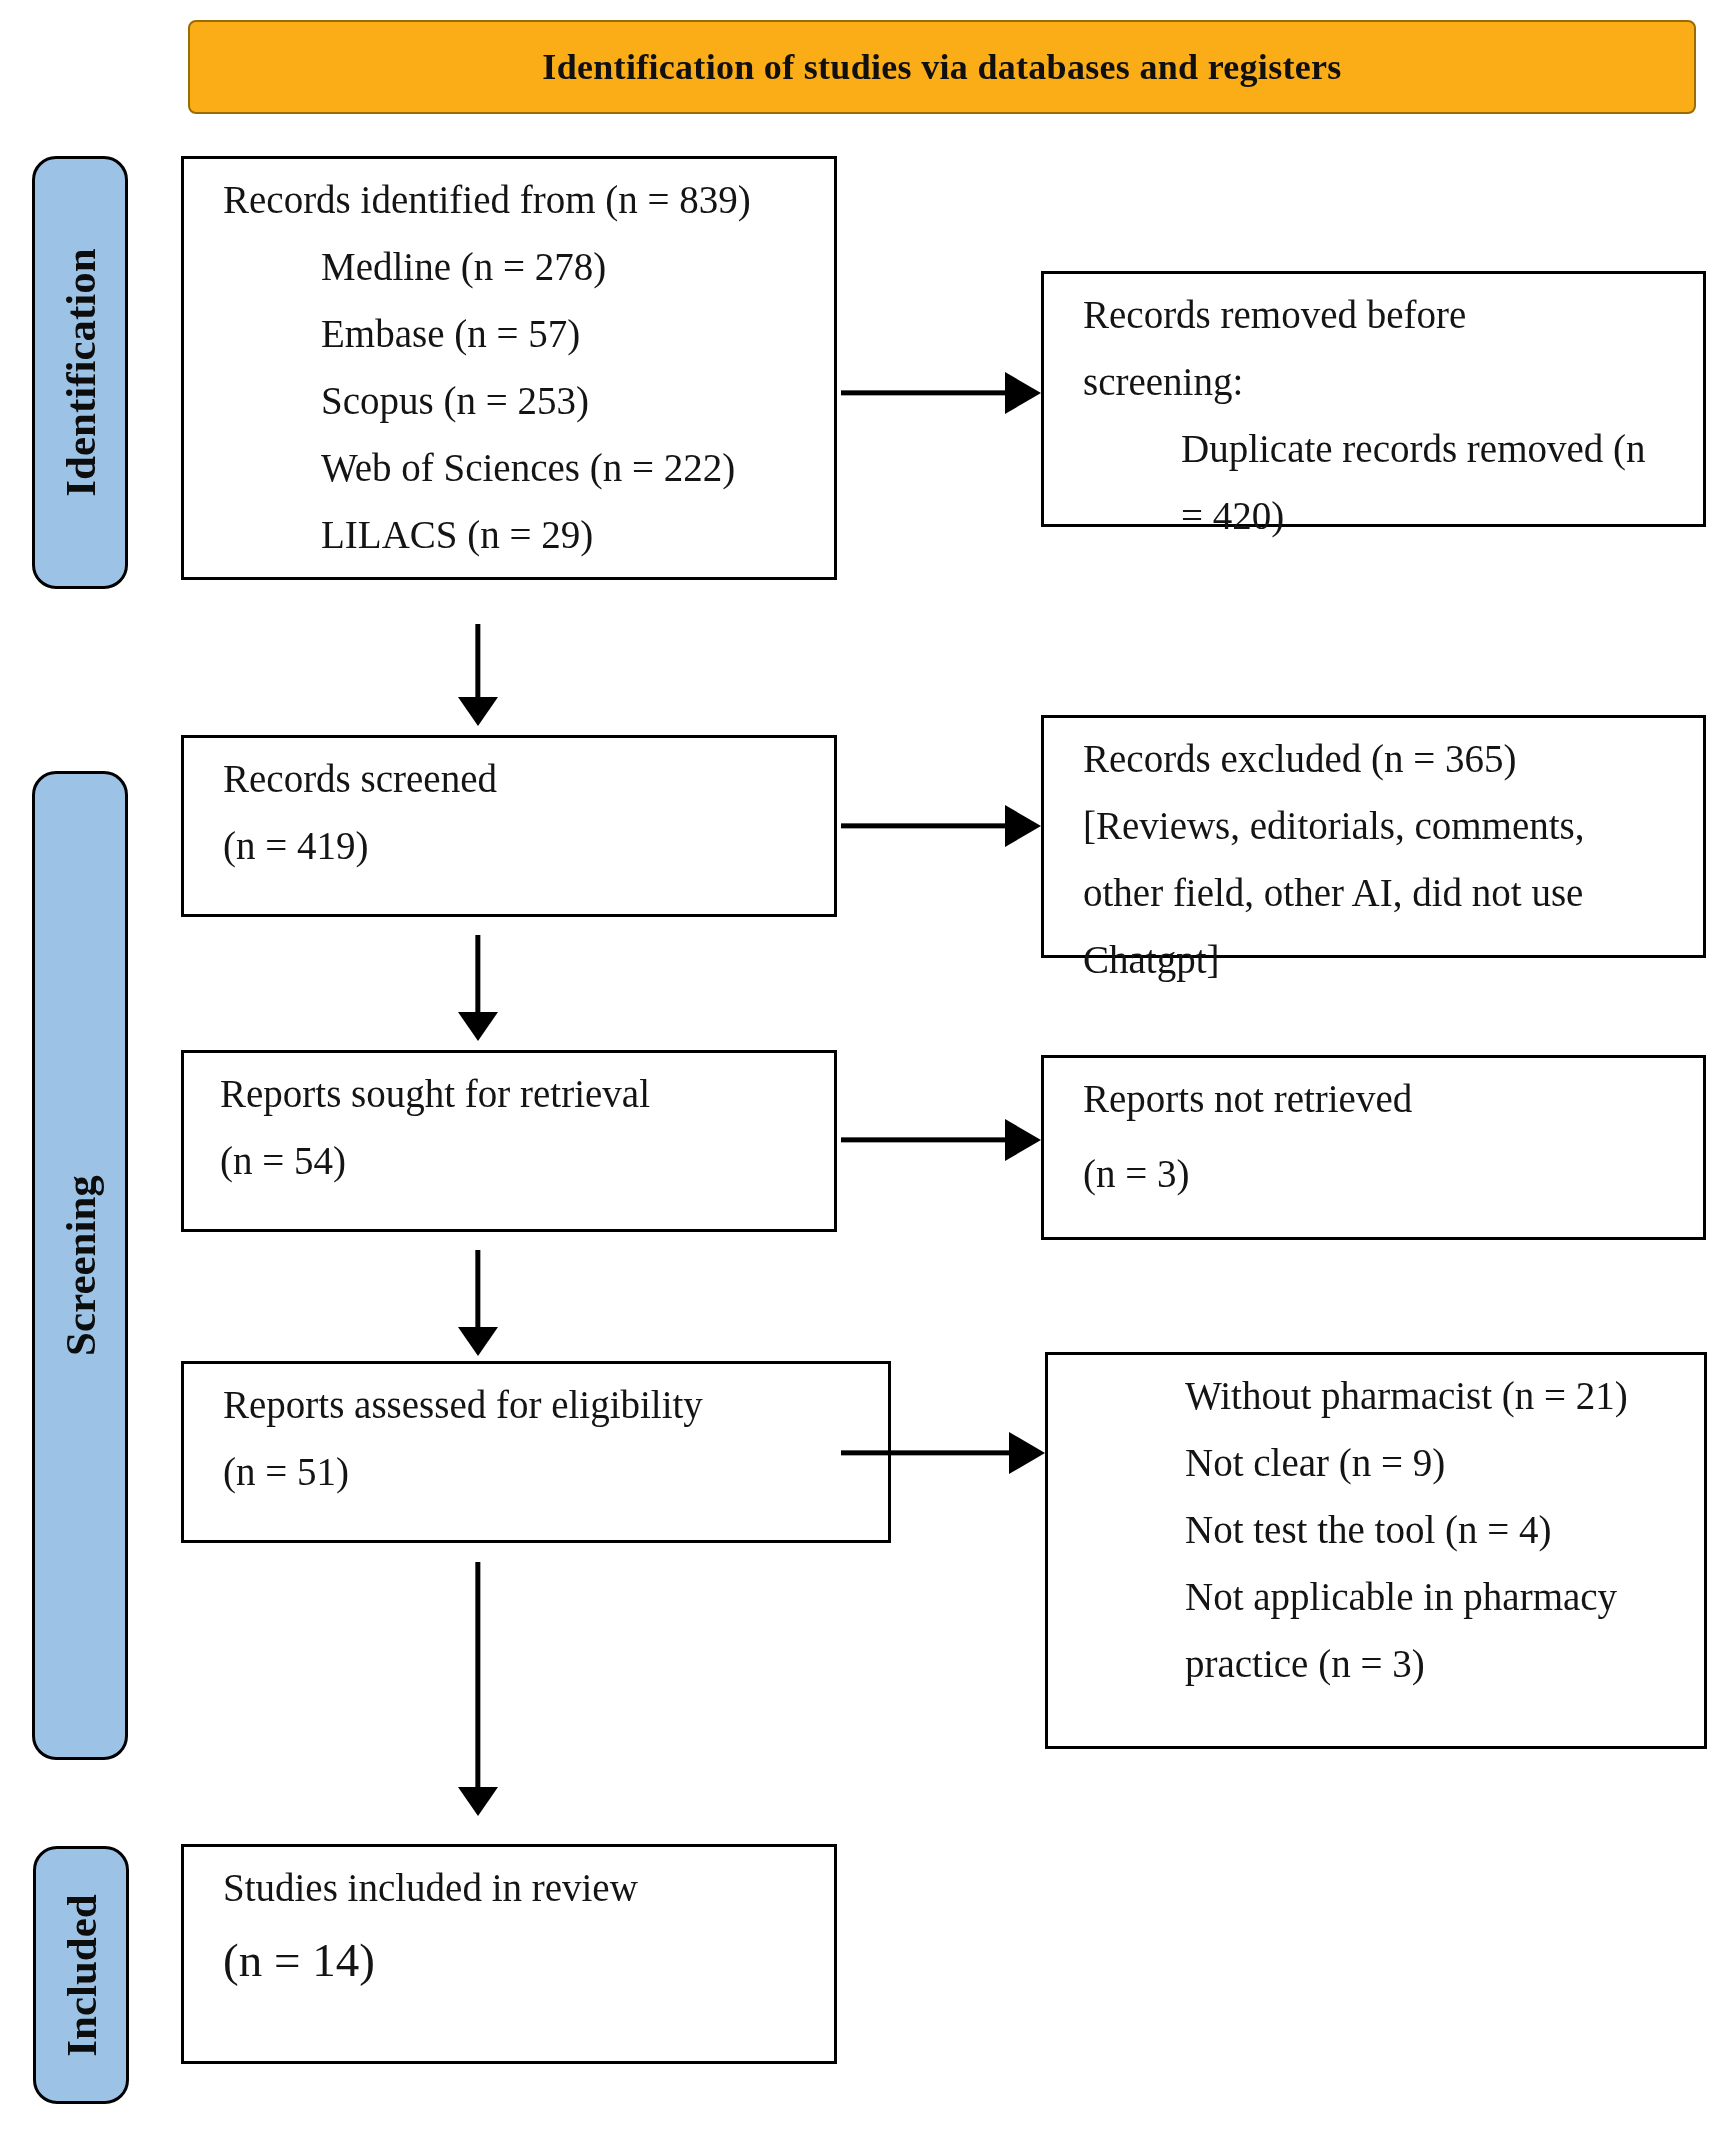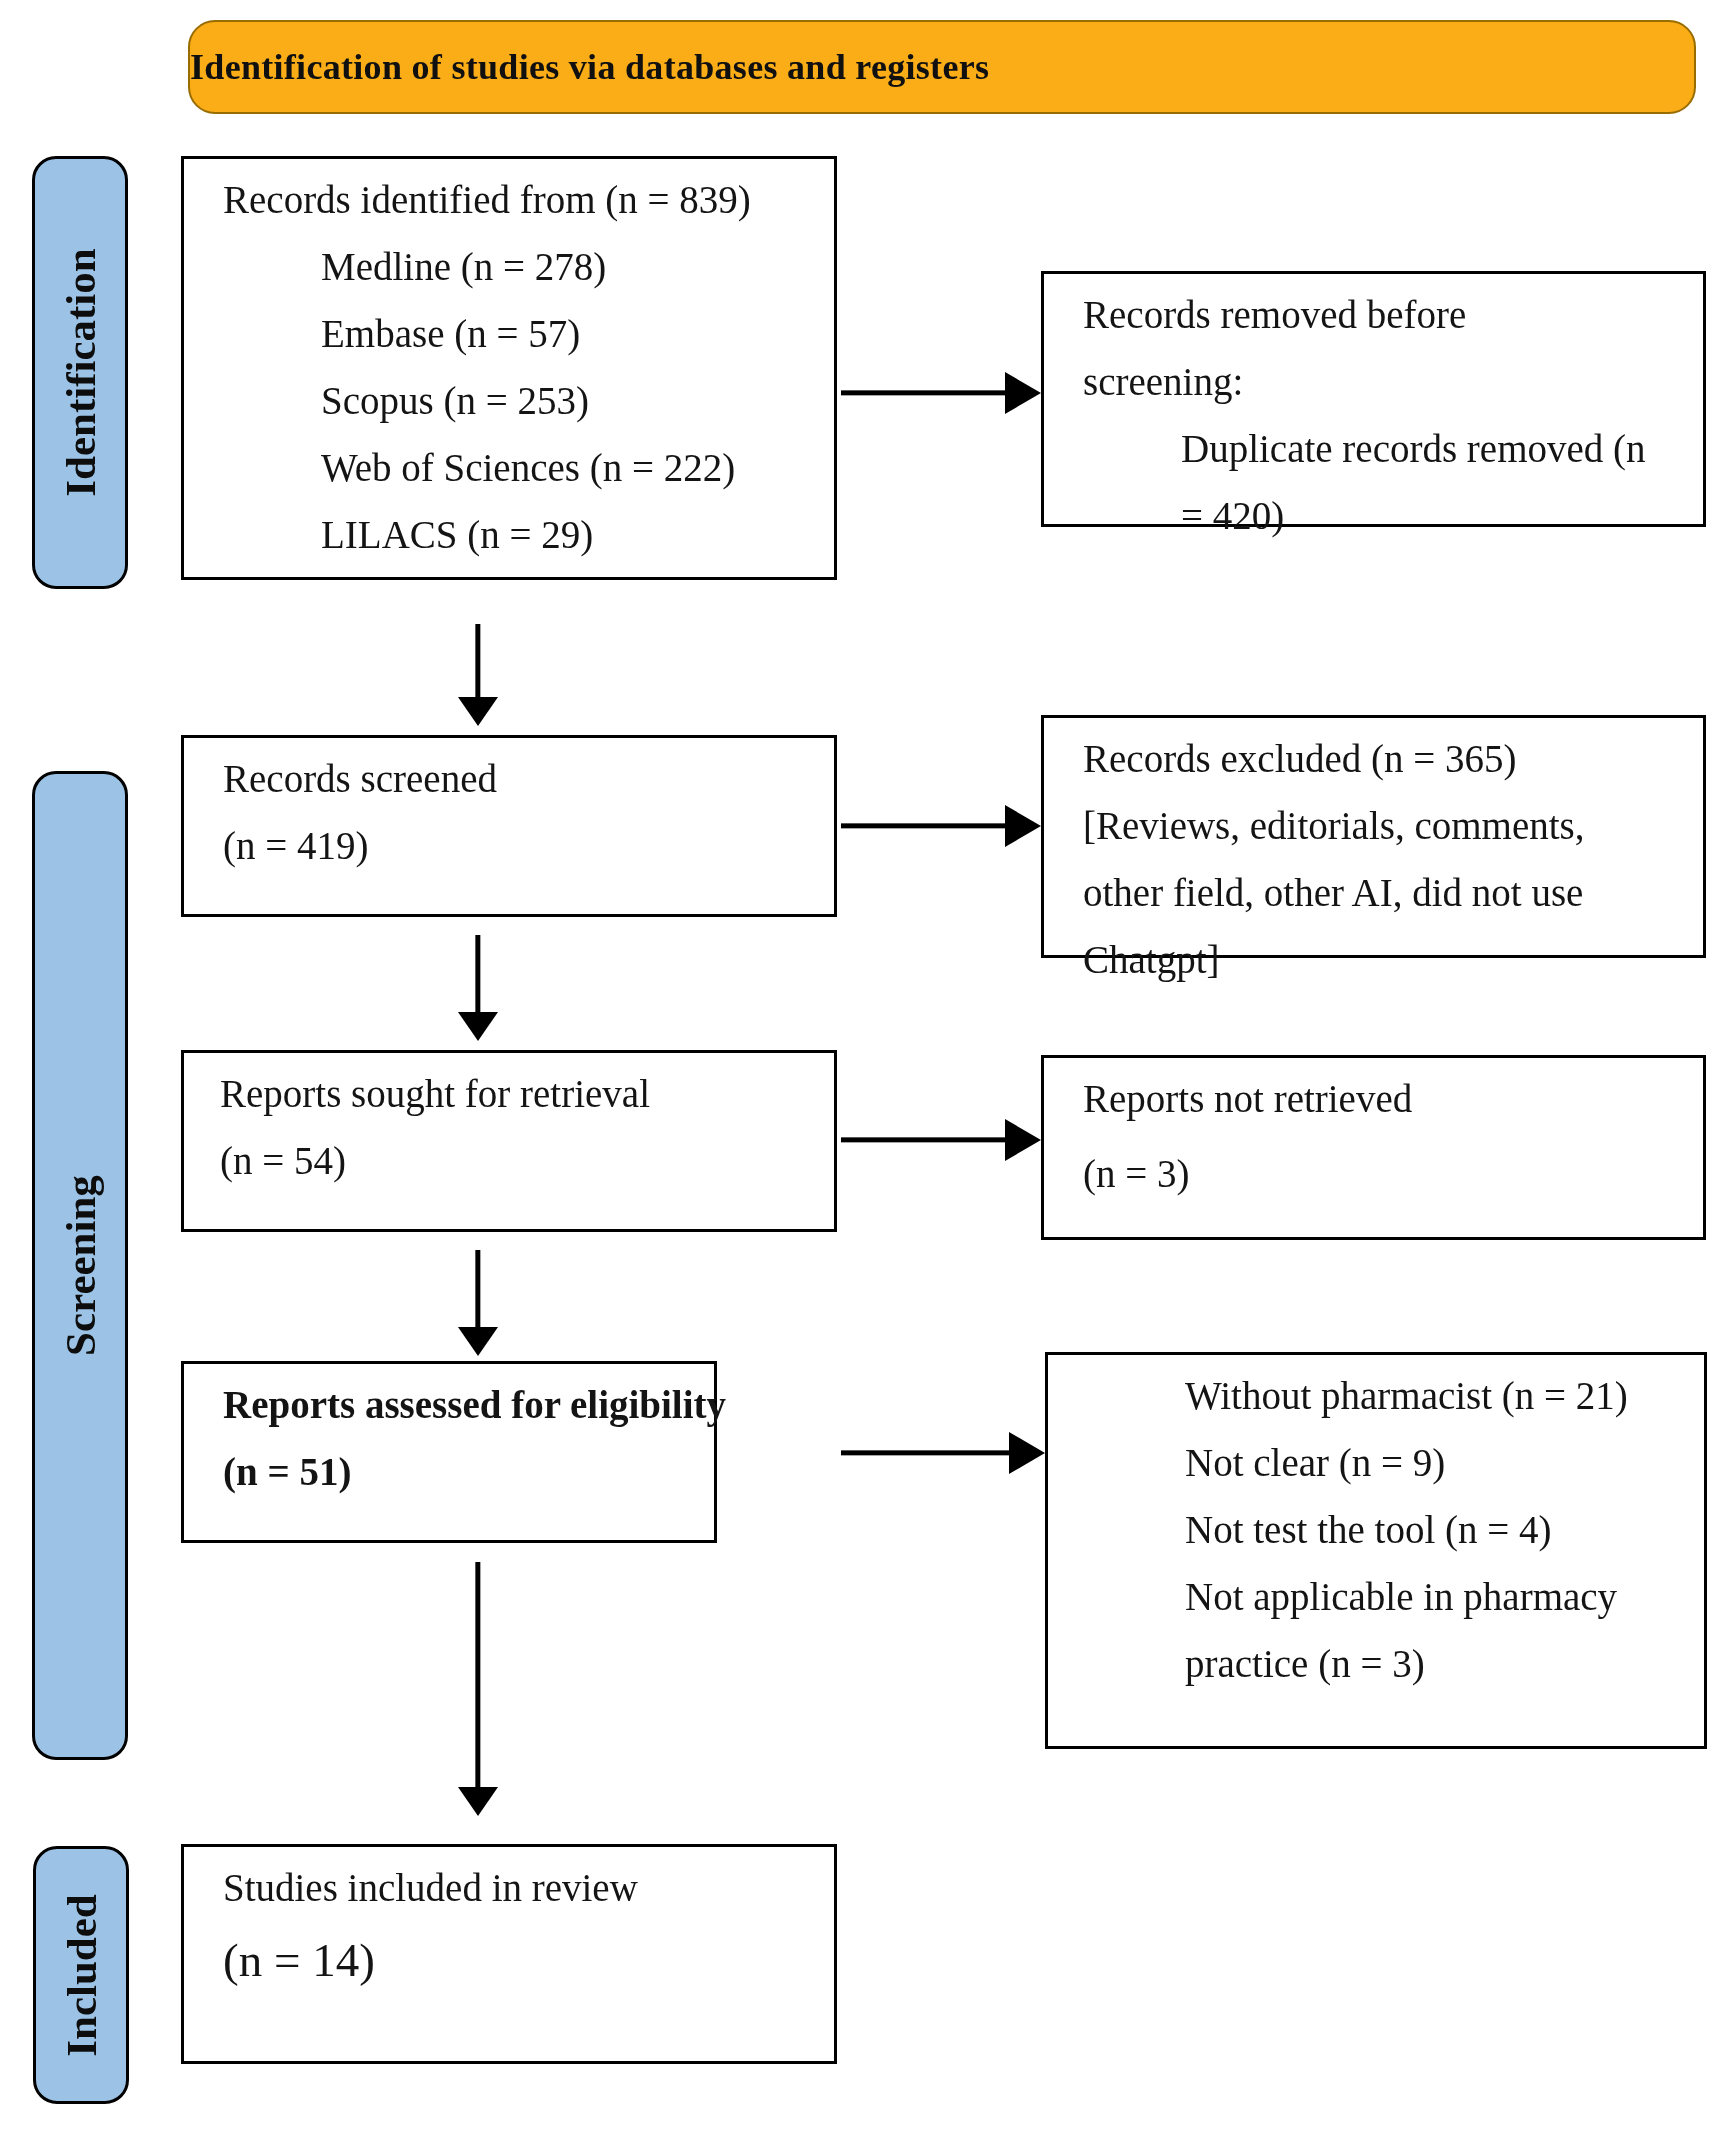--- a/index.html
+++ b/index.html
@@ -21,22 +21,22 @@
     height:2140px;
     background:#ffffff;
     overflow:hidden;
   }
   
   .banner{
     position:absolute;
     left:188px; top:20px; width:1508px; height:94px;
     background:var(--banner-fill);
     border:2.7px solid var(--banner-border);
-    border-radius:27px;
-    display:flex; align-items:center; justify-content:flex-start;
+    border-radius:8px;
+    display:flex; align-items:center; justify-content:center;
   }
   .banner .title{
     font-size:36px; font-weight:bold; letter-spacing:0.3px;
     color:#101010;
   }
   
   .stage{
     position:absolute;
     background:var(--stage-fill);
     border:3.3px solid #000;
@@ -142,21 +142,21 @@
   <div class="box" style="left:181px;top:1050px;width:656px;height:182px;padding-left:36px;">
     <div class="line">Reports sought for retrieval</div>
     <div class="line">(n = 54)</div>
   </div>
 
   <div class="box" style="left:1041px;top:1055px;width:665px;height:185px;gap:8px;">
     <div class="line">Reports not retrieved</div>
     <div class="line">(n = 3)</div>
   </div>
 
-  <div class="box" style="left:181px;top:1361px;width:536px;height:182px;font-weight:bold;">
+  <div class="box" style="left:181px;top:1361px;width:710px;height:182px;">
     <div class="line">Reports assessed for eligibility</div>
     <div class="line">(n = 51)</div>
   </div>
 
   <div class="box" style="left:1045px;top:1352px;width:662px;height:397px;">
     <div class="line indent">Without pharmacist (n = 21)</div>
     <div class="line indent">Not clear (n = 9)</div>
     <div class="line indent">Not test the tool (n = 4)</div>
     <div class="line indent">Not applicable in pharmacy</div>
     <div class="line indent">practice (n = 3)</div>

